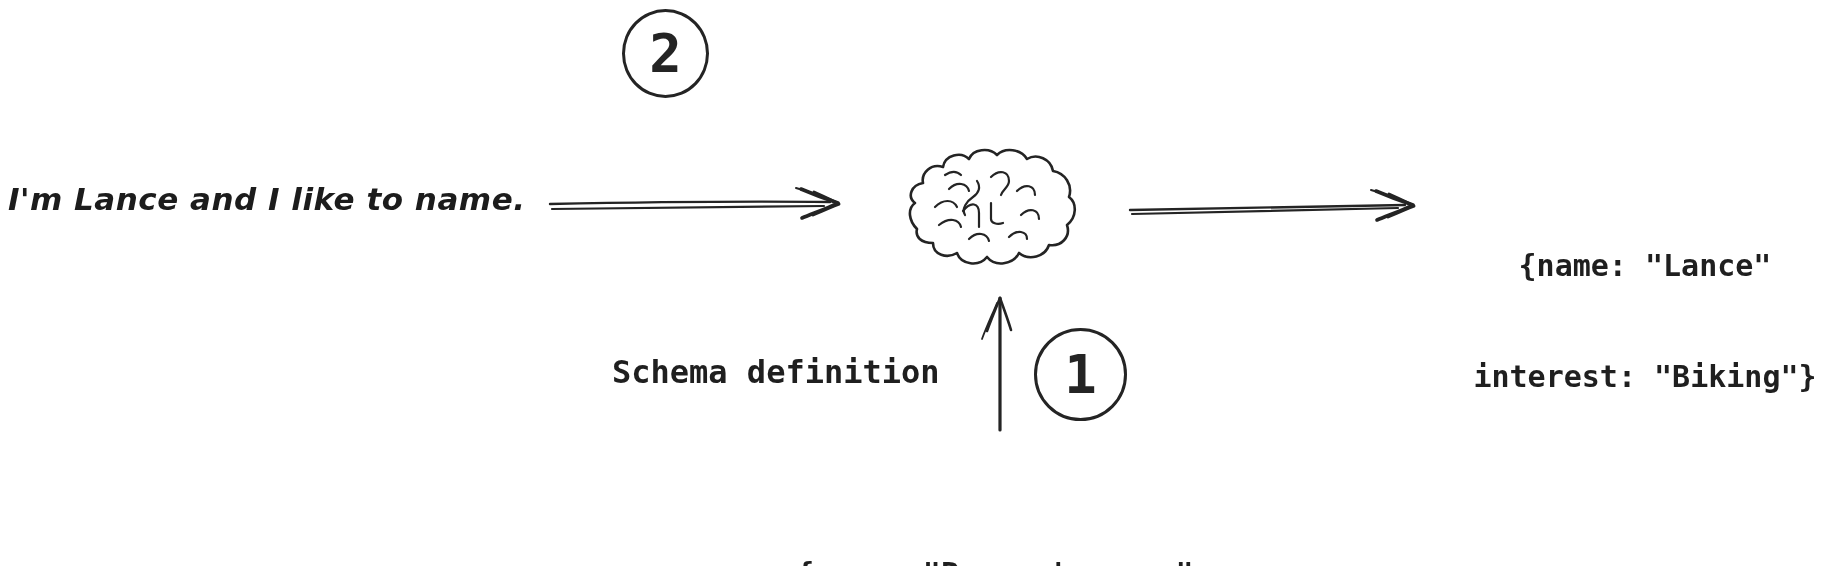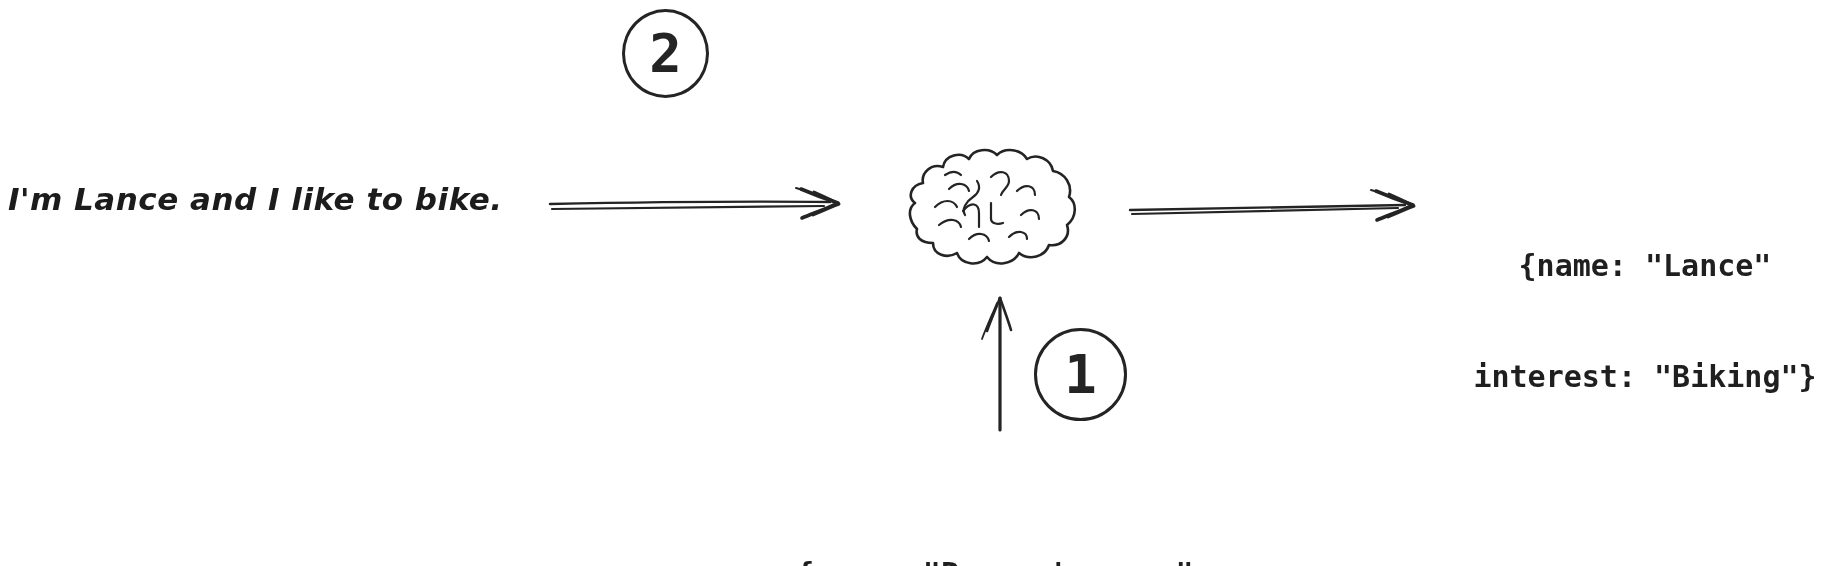--- a/index.html
+++ b/index.html
@@ -51,30 +51,31 @@
 </style>
 </head>
 <body>
 
 <div class="canvas">
 
   <div class="abs step-badge badge-2">
     <span>2</span>
   </div>
 
-  <div class="abs handwritten">I'm Lance and I like to bike.</div>
+  <div class="abs handwritten">I'm Lance and I like to name.</div>
 
   <div class="abs mono-bold output-json">
     <div>{name: "Lance"</div>
     <div>interest: "Biking"}</div>
   </div>
 
   <div class="abs step-badge badge-1">
     <span>1</span>
   </div>
+  <div class="abs mono-bold schema-label">Schema definition</div>
 
   <div class="abs mono-bold schema-json">
     <div>{name: "Person's name"</div>
     
   </div>
 
   <svg class="abs sketch-layer" width="1838" height="566" viewBox="0 0 1838 566">
 
     <g>
       <path class="ink" stroke-width="2.4" d="M550,204 C650,202 740,201 830,202"></path>

